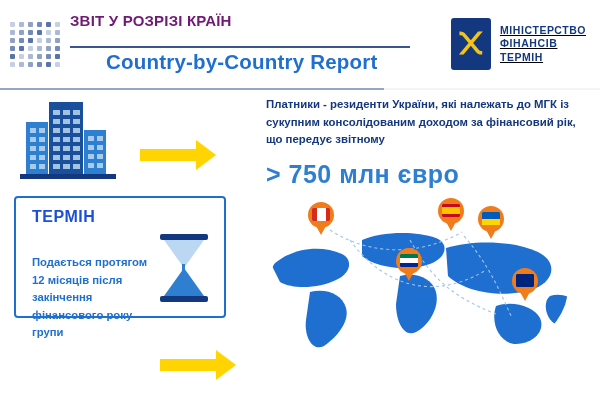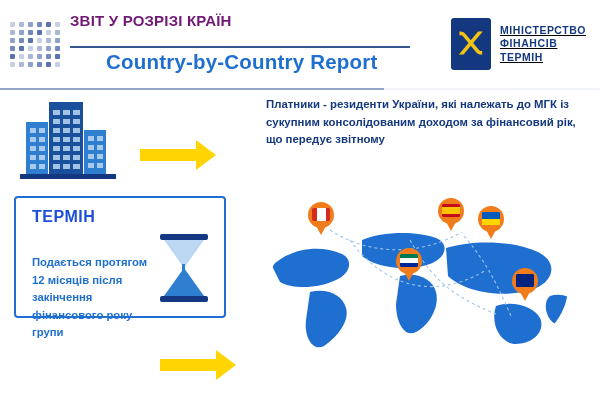--- a/index.html
+++ b/index.html
@@ -256,20 +256,21 @@
       </div>
     <div class="b-base"></div>
   </div>
 
   <div class="arrow arrow-1">
     <div class="shaft"></div>
       <div class="head"></div>
   </div>
 
   <div class="res-text">Платники - резиденти України, які належать до МГК із сукупним консолідованим доходом за фінансовий рік, що передує звітному</div>
+  <div class="big-amount">&gt; 750 млн євро</div>
 
   <div class="term-box">
     <div class="term-title">ТЕРМІН</div>
     <div class="term-body">Подається протягом 12 місяців після закінчення фінансового року групи</div>
     <div class="hourglass">
       <div class="hg-bar t"></div>
       <div class="hg-top"></div>
       <div class="hg-sand"></div>
       <div class="hg-bot"></div>
       <div class="hg-bar b"></div>

